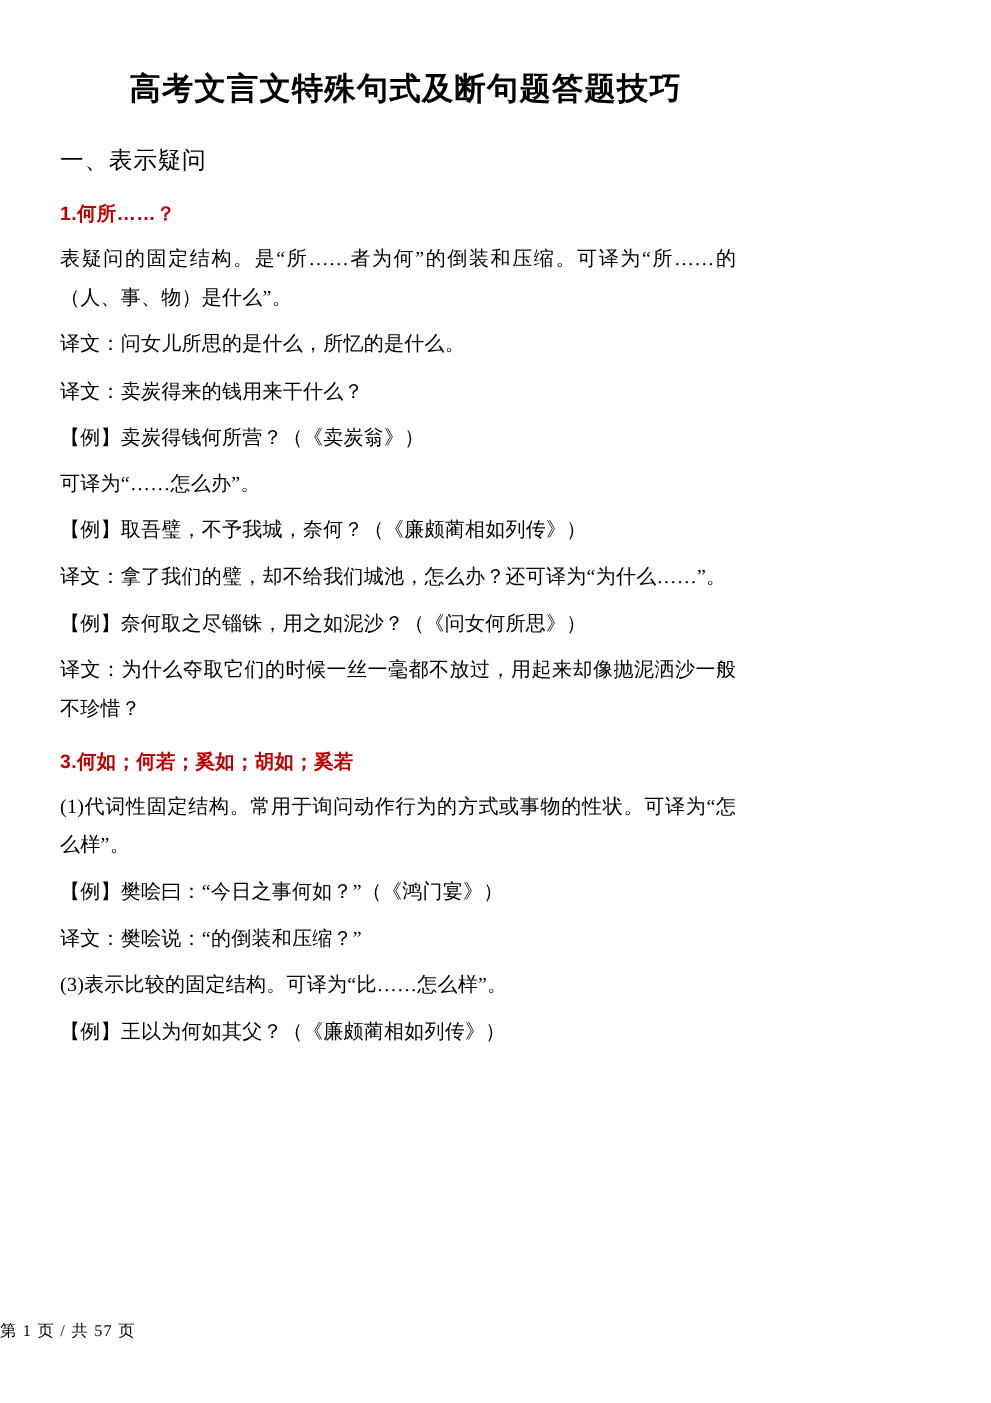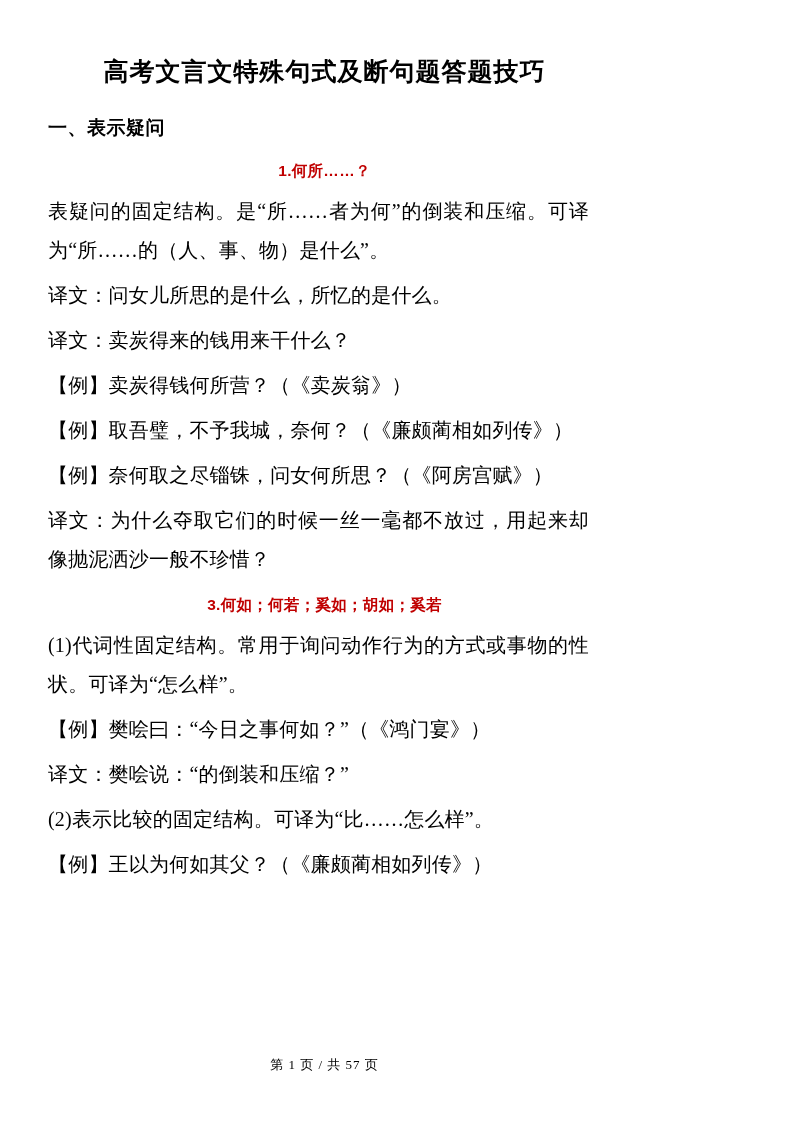--- a/index.html
+++ b/index.html
@@ -26,47 +26,45 @@
     text-align: center;
     font-family: "Liberation Sans", "DejaVu Sans", sans-serif;
     font-weight: bold;
     font-size: 25px;
     letter-spacing: 1px;
     margin: 10px 0 26px 0;
     line-height: 1.4;
   }
   .section-heading {
     font-family: "Liberation Sans", "DejaVu Sans", sans-serif;
-    font-weight: bold;
+    font-weight: normal;
     font-size: 19px;
     margin: 0 0 20px 0;
     letter-spacing: 0.5px;
   }
   .sub-heading {
     color: #c00000;
     font-family: "Liberation Sans", "DejaVu Sans", sans-serif;
     font-weight: bold;
     font-size: 15.5px;
     margin: 16px 0 10px 0;
     letter-spacing: 0.3px;
-    text-align: center;
   }
   p.body-line {
-    font-size: 20px;
+    font-size: 16px;
     line-height: 1.95;
     margin: 0 12px 6px 0;
     text-align: justify;
     letter-spacing: 0.2px;
   }
   .footer {
     position: absolute;
     left: 0;
     right: 0;
     bottom: 48px;
-    text-align: center;
     font-size: 13px;
     font-family: "Liberation Serif", "DejaVu Serif", serif;
     color: #000;
     letter-spacing: 1px;
   }
 </style>
 </head>
 <body>
 
 <div class="page">
@@ -74,25 +72,27 @@
   <h1 class="doc-title">高考文言文特殊句式及断句题答题技巧</h1>
 
   <h2 class="section-heading">一、表示疑问</h2>
 
   <h3 class="sub-heading">1.何所……？</h3>
   <p class="body-line">表疑问的固定结构。是“所……者为何”的倒装和压缩。可译为“所……的（人、事、物）是什么”。</p>
   <p class="body-line">译文：问女儿所思的是什么，所忆的是什么。</p>
   <p class="body-line">译文：卖炭得来的钱用来干什么？</p>
   <p class="body-line">【例】卖炭得钱何所营？（《卖炭翁》）</p>
 
+  <p class="body-line">可译为“……怎么办”。</p>
   <p class="body-line">【例】取吾璧，不予我城，奈何？（《廉颇蔺相如列传》）</p>
-  <p class="body-line">【例】奈何取之尽锱铢，问女何所思？（《阿房宫赋》）</p>
+  <p class="body-line">译文：拿了我们的璧，却不给我们城池，怎么办？还可译为“为什么……”。</p>
+  <p class="body-line">【例】奈何取之尽锱铢，用之如泥沙？（《问女何所思》）</p>
   <p class="body-line">译文：为什么夺取它们的时候一丝一毫都不放过，用起来却像抛泥洒沙一般不珍惜？</p>
 
   <h3 class="sub-heading">3.何如；何若；奚如；胡如；奚若</h3>
   <p class="body-line">(1)代词性固定结构。常用于询问动作行为的方式或事物的性状。可译为“怎么样”。</p>
   <p class="body-line">【例】樊哙曰：“今日之事何如？”（《鸿门宴》）</p>
   <p class="body-line">译文：樊哙说：“的倒装和压缩？”</p>
-  <p class="body-line">(2)表示比较的固定结构。可译为“比……怎么样”。</p>
+  <p class="body-line">(3)表示比较的固定结构。可译为“比……怎么样”。</p>
   <p class="body-line">【例】王以为何如其父？（《廉颇蔺相如列传》）</p>
 
   <div class="footer">第 1 页 / 共 57 页</div>
 </div>
 
 </body></html>

